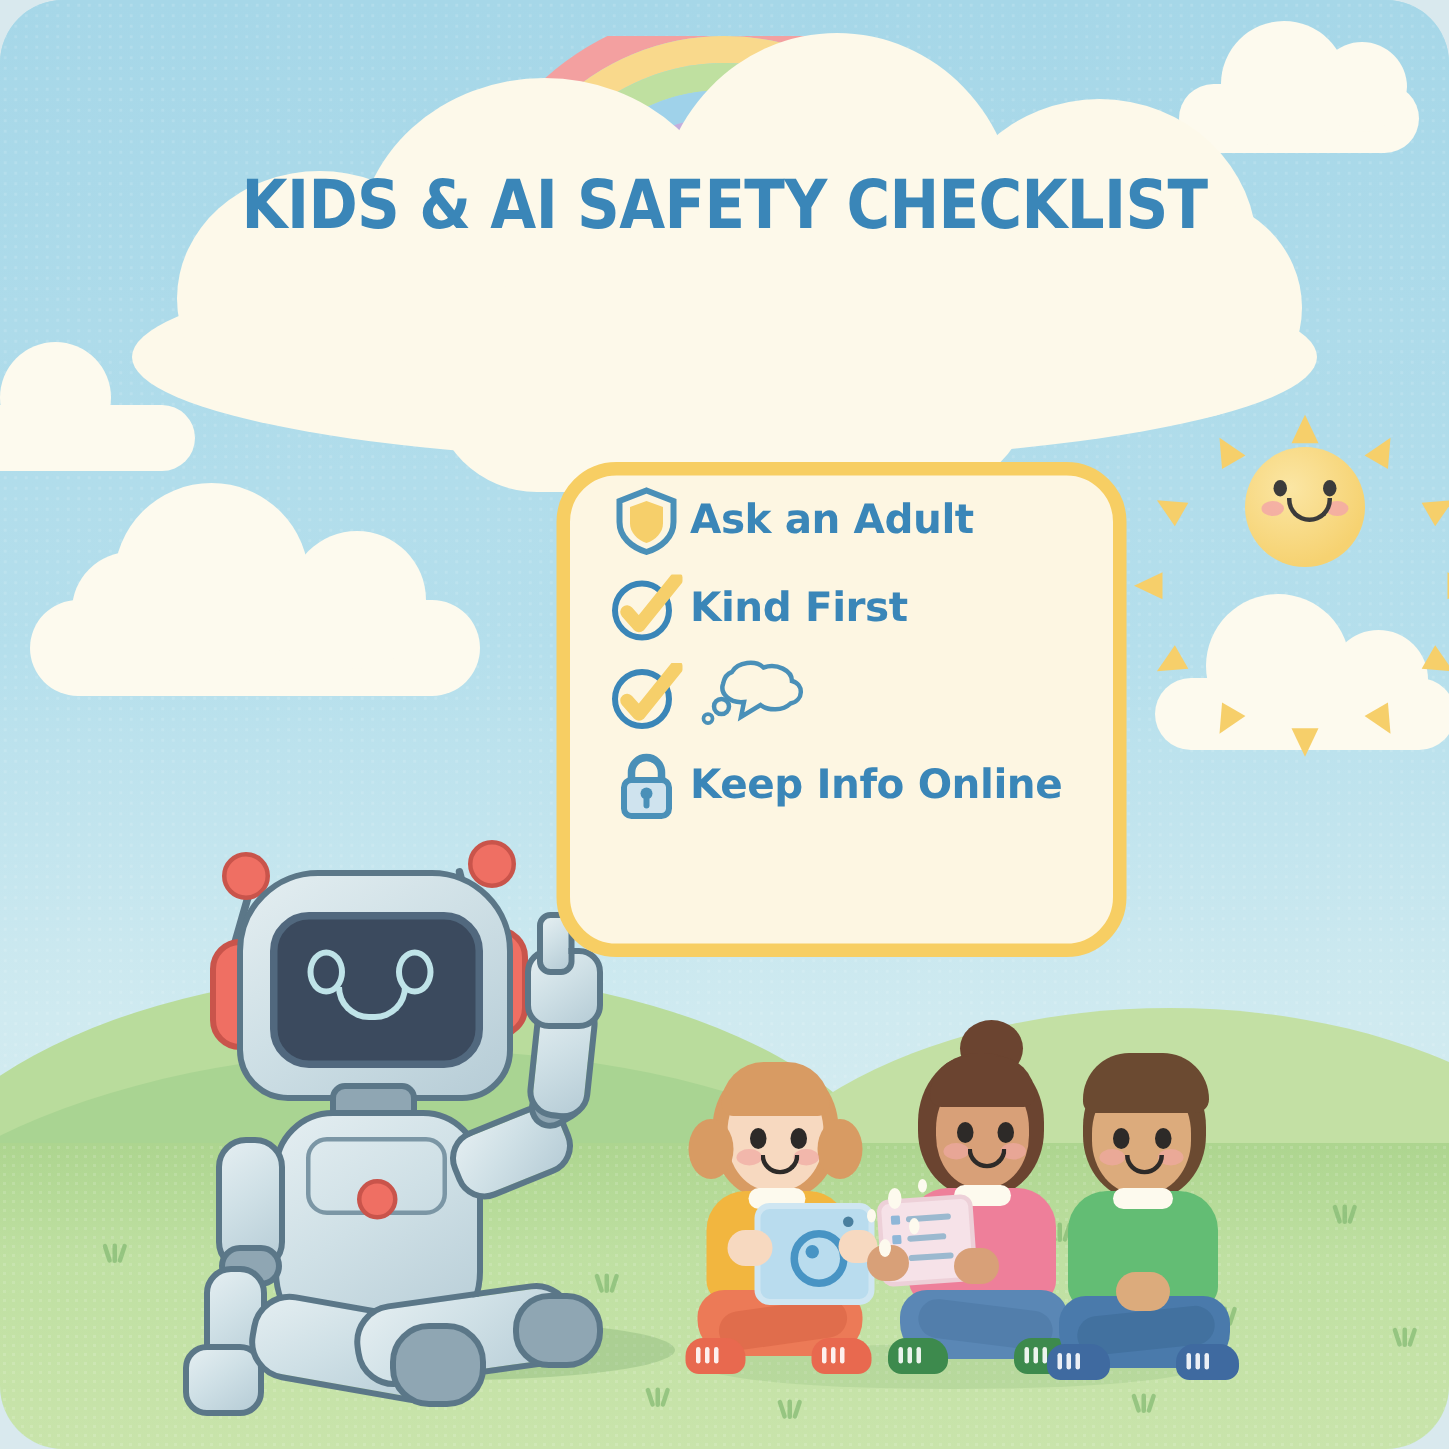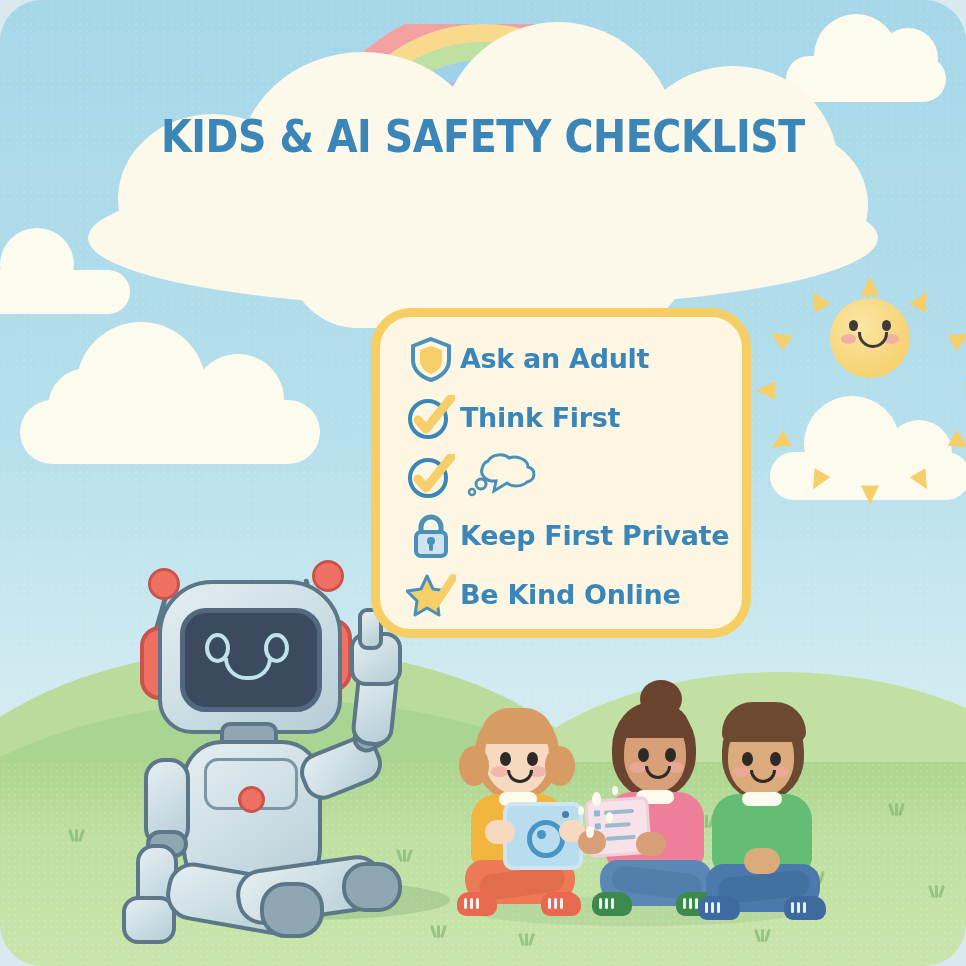--- a/index.html
+++ b/index.html
@@ -91,21 +91,21 @@
     color:#3a86b8;font-family:"DejaVu Sans",sans-serif;
     transform:scaleX(.88);
   }
 
   
   .card{
     position:absolute;left:371px;top:308px;width:380px;height:330px;
     background:#fdf6e2;border:9px solid #f7ce63;border-radius:40px;
     box-sizing:border-box;
   }
-  .items{position:absolute;left:22px;top:12px;width:340px;}
+  .items{position:absolute;left:22px;top:0;width:340px;}
   .item{display:flex;align-items:center;height:59px;}
   .item .ico{width:58px;flex:0 0 58px;display:flex;align-items:center;justify-content:center;}
   .item .lbl{font-size:27px;font-weight:bold;color:#3a86b8;font-family:"DejaVu Sans",sans-serif;letter-spacing:-.3px;}
 
   
   .robot{position:absolute;left:96px;top:546px;width:330px;height:380px;}
   .rb{position:absolute;}
   .metal{background:linear-gradient(145deg,#e4eef1 0%,#cfe0e6 45%,#b6ccd6 100%);border:4px solid #5b7788;}
   .joint{background:#8fa6b3;border:4px solid #5b7788;border-radius:14px;}
 
@@ -410,21 +410,21 @@
           </span>
           <span class="lbl">Ask an Adult</span>
         </div>
         <div class="item">
           <span class="ico">
             <svg width="48" height="46" viewBox="0 0 48 46">
               <circle cx="21" cy="24" r="18" fill="none" stroke="#3a86b8" stroke-width="4"></circle>
               <path d="M11 25 L19 34 L44 3" fill="none" stroke="#f6cf6a" stroke-width="9" stroke-linecap="round" stroke-linejoin="round"></path>
             </svg>
           </span>
-          <span class="lbl">Think First</span>
+          <span class="lbl">Kind First</span>
         </div>
         <div class="item">
           <span class="ico">
             <svg width="48" height="46" viewBox="0 0 48 46">
               <circle cx="21" cy="24" r="18" fill="none" stroke="#3a86b8" stroke-width="4"></circle>
               <path d="M11 25 L19 34 L44 3" fill="none" stroke="#f6cf6a" stroke-width="9" stroke-linecap="round" stroke-linejoin="round"></path>
             </svg>
           </span>
           <span class="lbl"></span>
           <span style="margin-left: 6px;"><svg width="76" height="44" viewBox="0 0 76 44">
@@ -435,27 +435,18 @@
         </div>
         <div class="item">
           <span class="ico">
             <svg width="40" height="46" viewBox="0 0 40 46">
               <path d="M10 20 V14 a10 10 0 0 1 20 0 v6" fill="none" stroke="#4a90b8" stroke-width="5"></path>
               <rect x="5" y="19" width="30" height="24" rx="5" fill="#cfe3ee" stroke="#4a90b8" stroke-width="4"></rect>
               <circle cx="20" cy="28" r="4" fill="#4a90b8"></circle>
               <rect x="18" y="30" width="4" height="8" rx="2" fill="#4a90b8"></rect>
             </svg>
           </span>
-          <span class="lbl">Keep First Private</span>
+          <span class="lbl">Keep Info Online</span>
         </div>
-        <div class="item">
-          <span class="ico">
-            <svg width="50" height="46" viewBox="0 0 50 46">
-              <path d="M21 4 L27 17 L41 19 L31 29 L33 43 L21 36 L9 43 L11 29 L1 19 L15 17 Z" fill="#f6cf6a" stroke="#4a90b8" stroke-width="3" stroke-linejoin="round"></path>
-              <path d="M22 26 L29 33 L47 6" fill="none" stroke="#f6cf6a" stroke-width="8" stroke-linecap="round" stroke-linejoin="round"></path>
-            </svg>
-          </span>
-          <span class="lbl">Be Kind Online</span>
-        </div>
       </div>
   </div>
 
 </div>
 
 </body></html>

